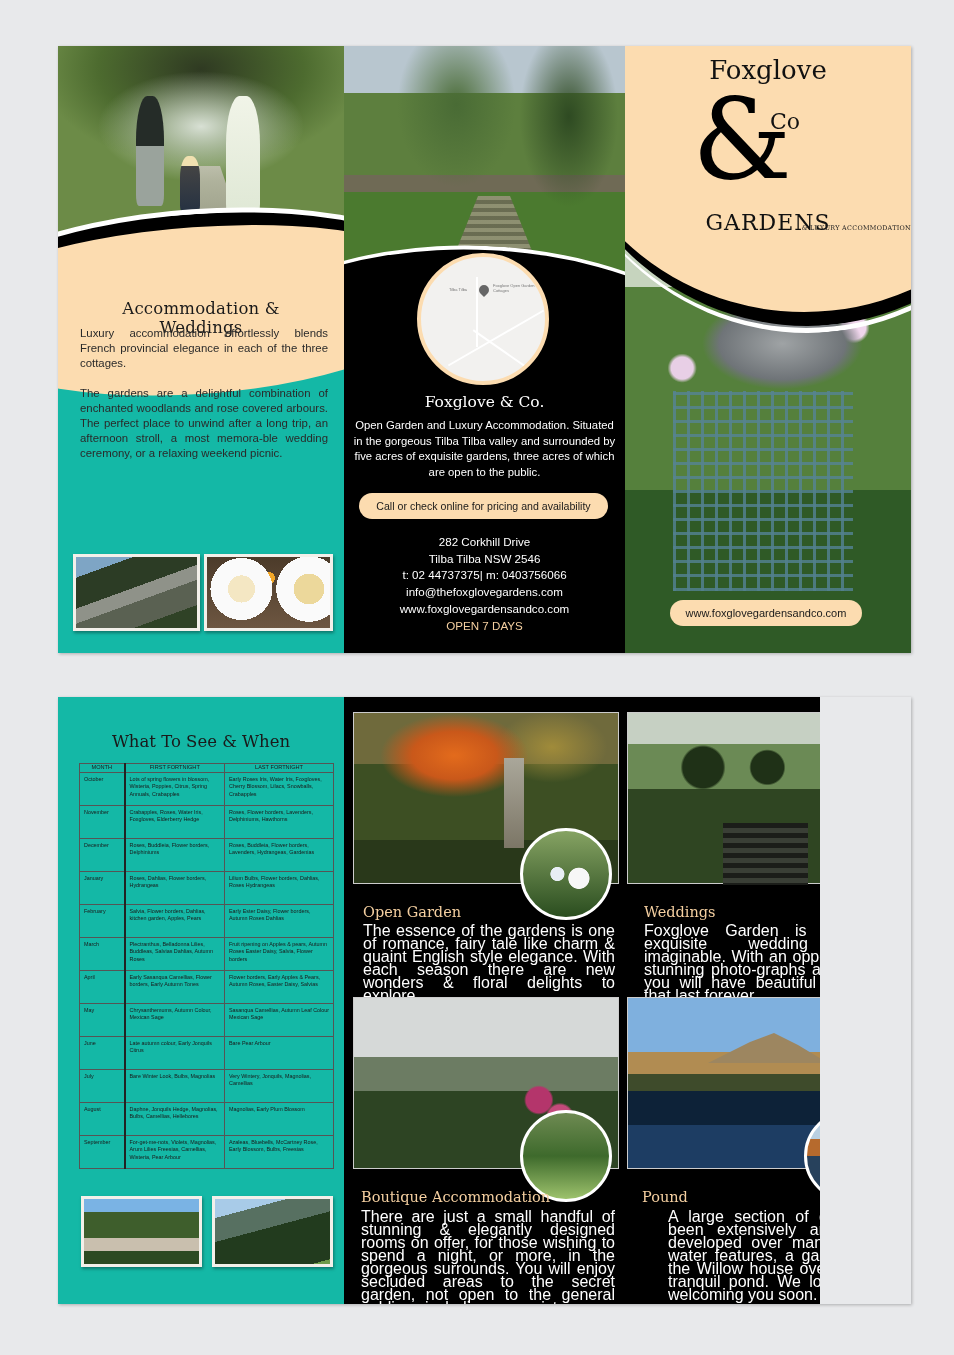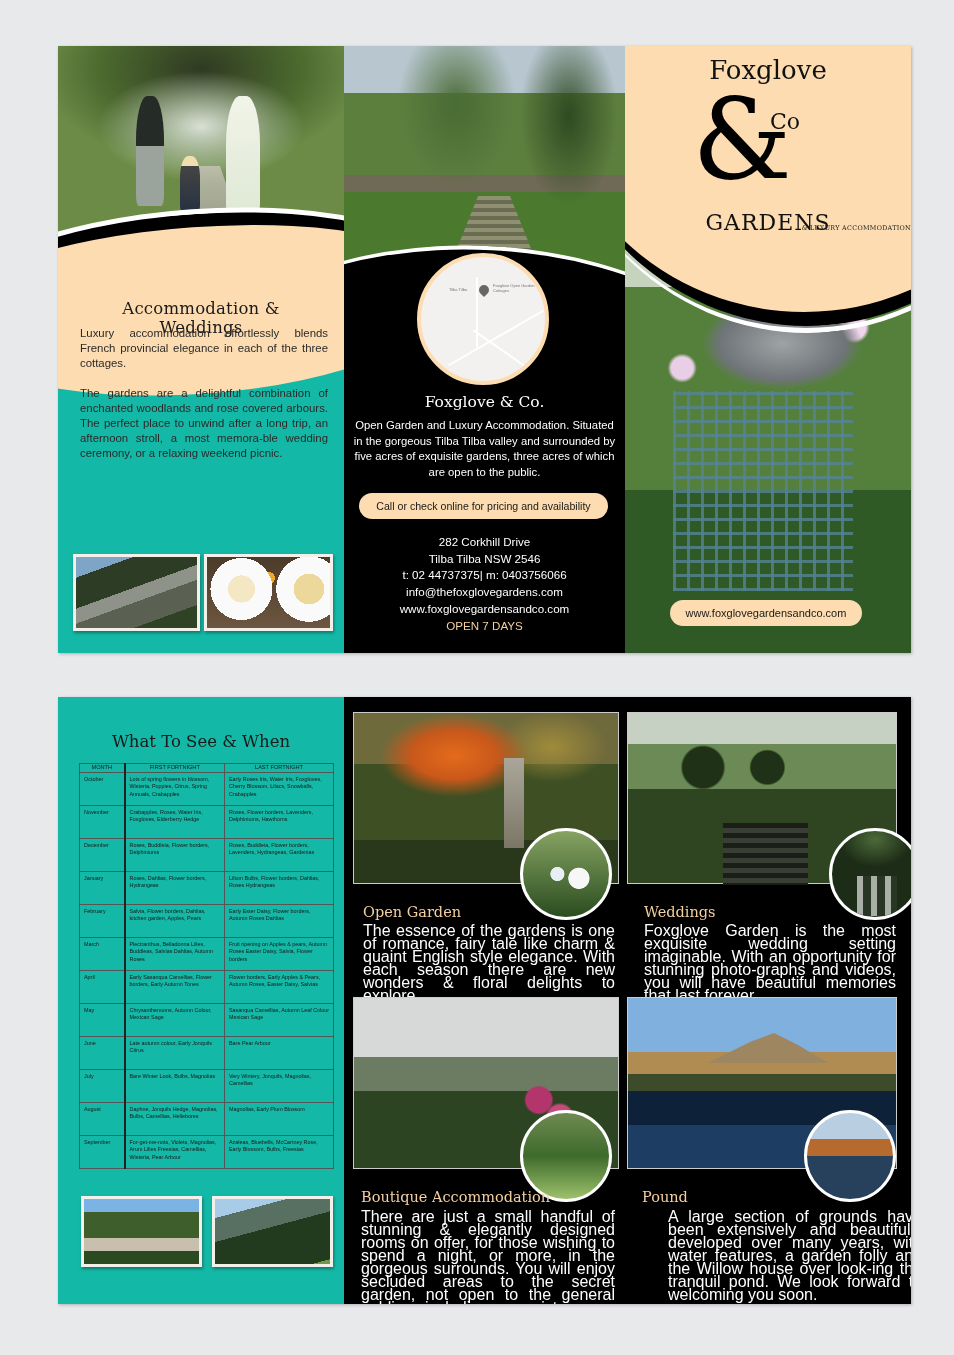--- a/index.html
+++ b/index.html
@@ -101,21 +101,21 @@
   .p2-left { left: 0; width: 286px; }
   .p2-left h2 { position: absolute; left: 0; top: 35px; width: 286px; text-align: center; font-size: 16.5px; font-weight: normal; color: #1a1a1a; }
   table.season { position: absolute; left: 21px; top: 66px; width: 255px; border-collapse: collapse; font-size: 5.4px; line-height: 7.3px; color: #1a1a1a; }
   table.season th { font-weight: normal; text-transform: uppercase; border: 1px solid #555; height: 9px; padding: 0 3px; font-size: 5.6px; }
   table.season td { border: 1px solid #555; vertical-align: top; padding: 3px 3px 0 4px; height: 33px; }
   table.season td:first-child, table.season th:first-child { width: 45px; border-right: 2px solid #222; }
   table.season td:nth-child(2) { width: 100px; }
   .thumb.fountain { left: 23px; top: 499px; width: 121px; height: 71px; background: linear-gradient(#7ab3e4 0 20%, #3e5e2c 20% 60%, #c9bfae 60% 80%, #2c4a22 80%); }
   .thumb.mountain { left: 154px; top: 499px; width: 121px; height: 71px; background: linear-gradient(165deg, #a8cbe8 0 20%, #577061 20% 45%, #223b1e 45% 95%, #6e9a4a 95%); }
 
-  .p2-right { left: 286px; width: 567px; }
+  .p2-right { left: 286px; width: 476px; }
   .card-photo { position: absolute; border: 1px solid #ccc; }
   .cp1 { left: 9px; top: 15px; width: 266px; height: 172px; background:
       radial-gradient(ellipse 40% 35% at 38% 25%, #e36b1c 0%, #c9581a 40%, rgba(0,0,0,0) 70%),
       radial-gradient(ellipse 30% 30% at 75% 20%, #a08b3a 0%, rgba(0,0,0,0) 70%),
       linear-gradient(#6f6a3c 0 30%, #3d4f23 30% 75%, #29381a 75%); }
   .cp1 .pillar { position: absolute; left: 150px; top: 45px; width: 20px; height: 90px; background: linear-gradient(#aaa79a, #7c7666); }
   .cp2 { left: 283px; top: 15px; width: 270px; height: 172px; background:
       radial-gradient(circle at 28% 32%, #1f3117 0 9%, rgba(0,0,0,0) 10%),
       radial-gradient(circle at 52% 32%, #1f3117 0 9%, rgba(0,0,0,0) 10%),
       linear-gradient(#c6d0c3 0 18%, #6b8a55 18% 45%, #2f4522 45%); }

